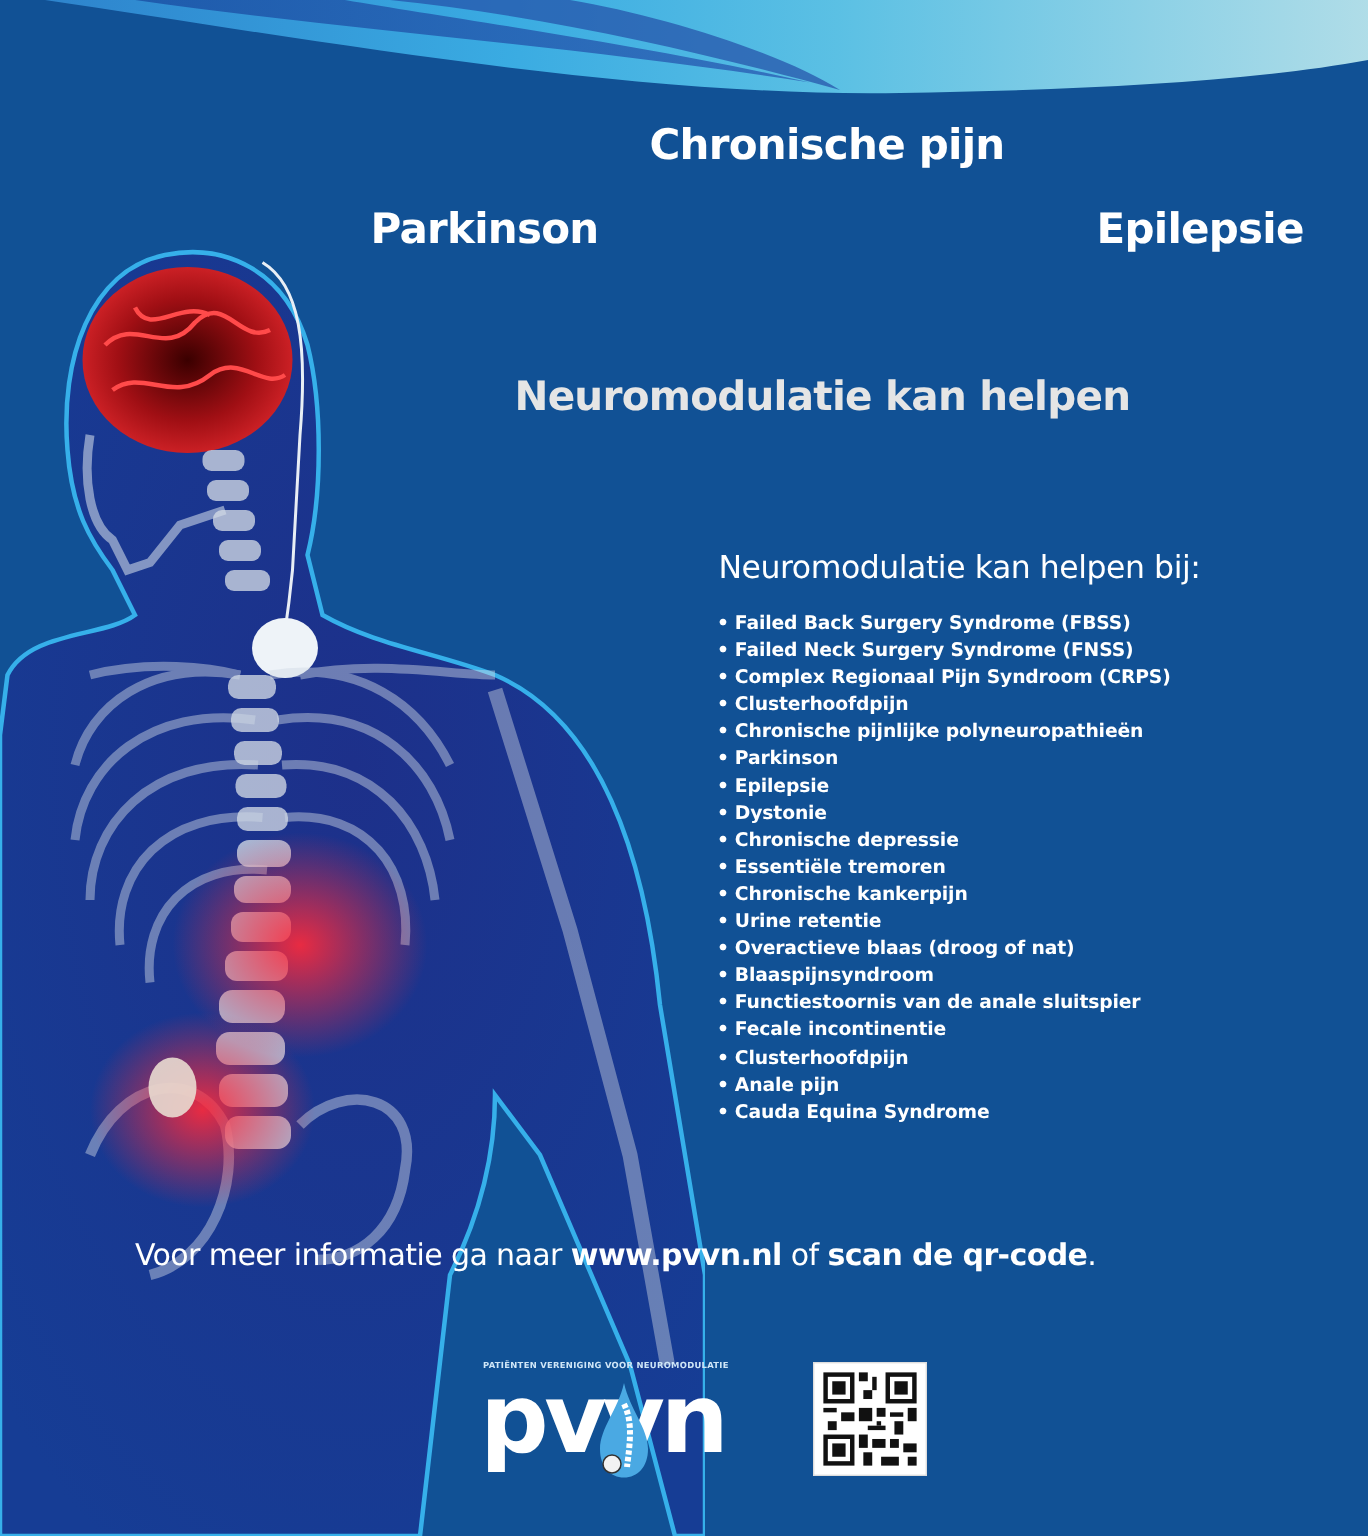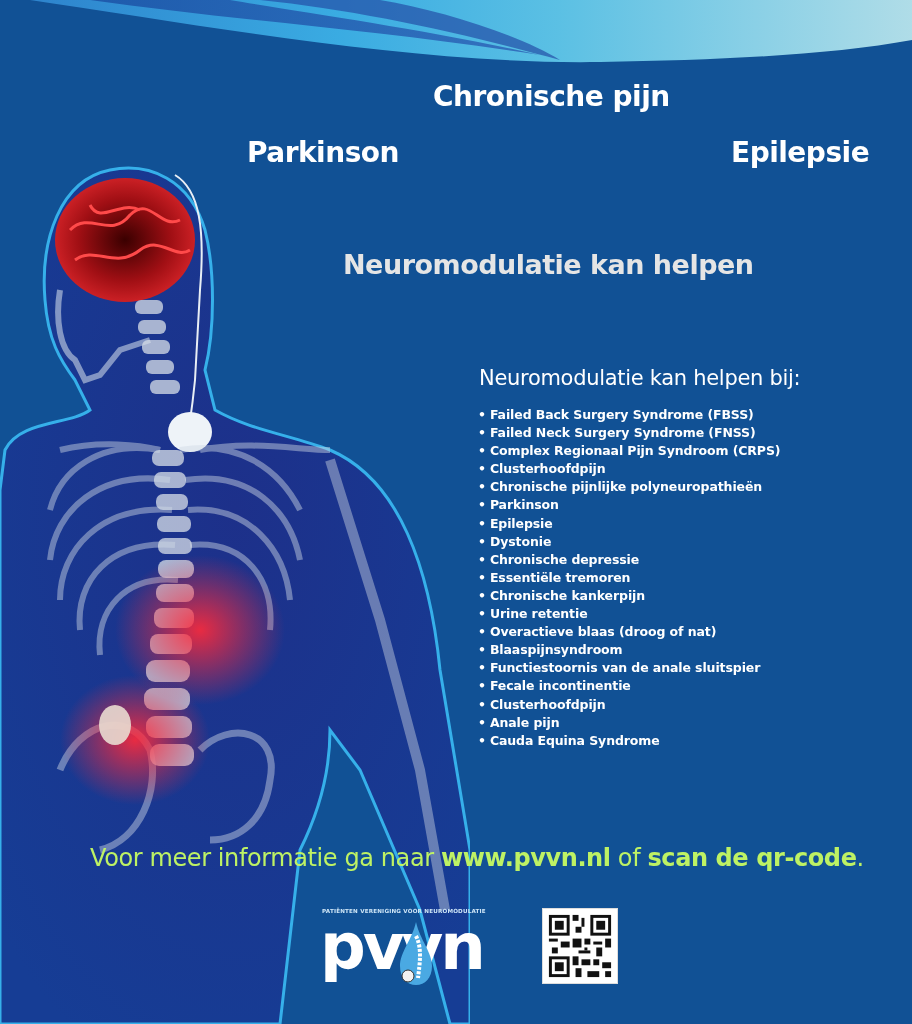--- a/index.html
+++ b/index.html
@@ -10,21 +10,21 @@
   .kw{position:absolute;color:#ffffff;font-weight:bold;font-size:28px;letter-spacing:-0.5px;white-space:nowrap;}
   .kw-chronic{left:433px;top:80px;}
   .kw-parkinson{left:247px;top:136px;}
   .kw-epilepsie{left:731px;top:136px;}
   .kw-incont{left:455px;top:180px;}
   .tagline{position:absolute;left:343px;top:249px;color:#e5e5e5;font-weight:bold;font-size:27px;letter-spacing:-0.5px;white-space:nowrap;}
   .list-title{position:absolute;left:479px;top:366px;color:#ffffff;font-weight:normal;font-size:21px;letter-spacing:-0.3px;white-space:nowrap;}
   .cond-list{position:absolute;left:478px;top:406px;margin:0;padding:0;list-style:none;}
   .cond-list li{color:#ffffff;font-weight:bold;font-size:12.5px;line-height:18.1px;white-space:nowrap;letter-spacing:-0.1px;}
   .cond-list li::before{content:"\2022";margin-right:4px;}
-  .info{position:absolute;left:90px;top:844px;color:#bef264;font-size:24px;white-space:nowrap;letter-spacing:-0.4px;}
+  .info{position:absolute;left:90px;top:824px;color:#ffffff;font-size:20px;white-space:nowrap;letter-spacing:-0.4px;}
   .info b{font-weight:bold;}
   .logo{position:absolute;left:320px;top:908px;width:200px;height:80px;}
   .logo-sub{position:absolute;left:2px;top:0;font-size:5.6px;color:#cfe6f7;letter-spacing:0.2px;white-space:nowrap;font-weight:bold;}
   .logo-text{position:absolute;left:0;top:4px;font-size:64px;font-weight:bold;color:#ffffff;letter-spacing:-3px;line-height:70px;font-family:"DejaVu Sans",sans-serif;}
   .qr{position:absolute;left:542px;top:908px;width:74px;height:74px;background:#fff;border:1px solid #ddd;}
 </style>
 </head>
 <body>
 
 <div class="poster">

